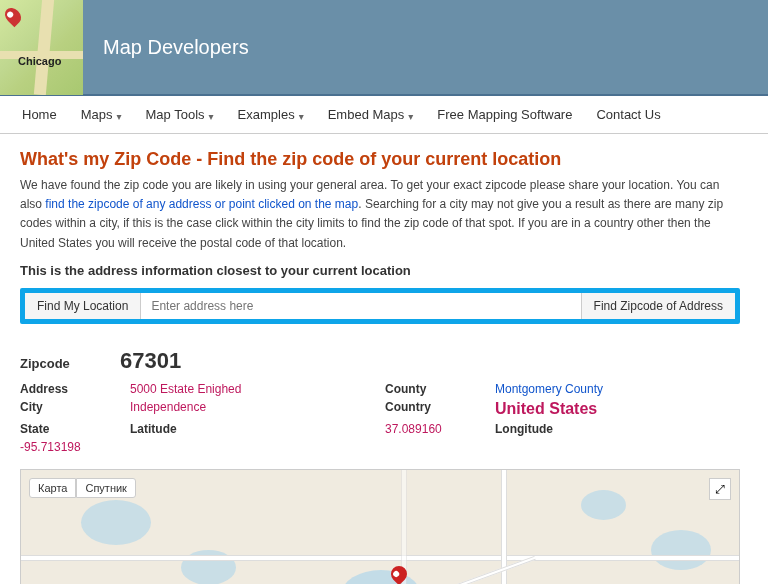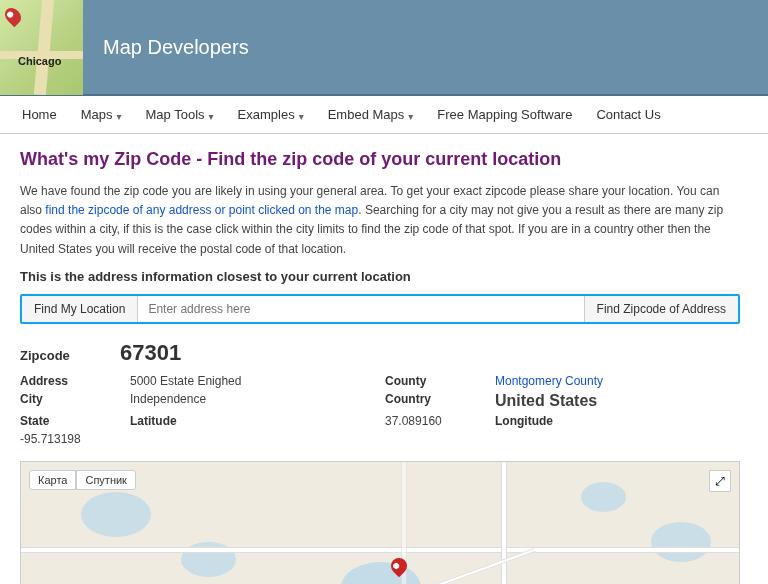--- a/index.html
+++ b/index.html
@@ -112,44 +112,44 @@
     }
 
     
     .main {
       padding: 15px 20px;
       max-width: 760px;
     }
     .page-title {
       font-size: 18px;
       font-weight: bold;
-      color: #701a75;
-      margin-bottom: 12px;
+      color: #c2410c;
+      margin-bottom: 6px;
     }
     .description {
       font-size: 12px;
       color: #444;
       line-height: 1.6;
       margin-bottom: 10px;
       margin-top: 6px;
     }
     .description a { color: #1155cc; text-decoration: none; }
     .section-subtitle {
       font-size: 13px;
       font-weight: bold;
       color: #333;
       margin-bottom: 10px;
     }
 
     
     .address-bar {
       display: flex;
       align-items: center;
-      margin-bottom: 16px;
-      border: 2px solid #0ea5e9;
+      margin-bottom: 24px;
+      border: 5px solid #0ea5e9;
       border-radius: 2px;
       overflow: hidden;
     }
     .find-my-loc-btn {
       background: #f5f5f5;
       border: none;
       border-right: 1px solid #ccc;
       padding: 6px 12px;
       font-size: 12px;
       cursor: pointer;
@@ -182,21 +182,21 @@
       gap: 4px 10px;
       margin-bottom: 15px;
     }
     .info-label {
       font-size: 12px;
       font-weight: bold;
       color: #333;
     }
     .info-value {
       font-size: 12px;
-      color: #404040;
+      color: #be185d;
     }
     .info-value.blue {
       color: #1155cc;
     }
     .info-value.country {
       font-size: 16px;
       font-weight: bold;
     }
     .zipcode-row {
       display: flex;

